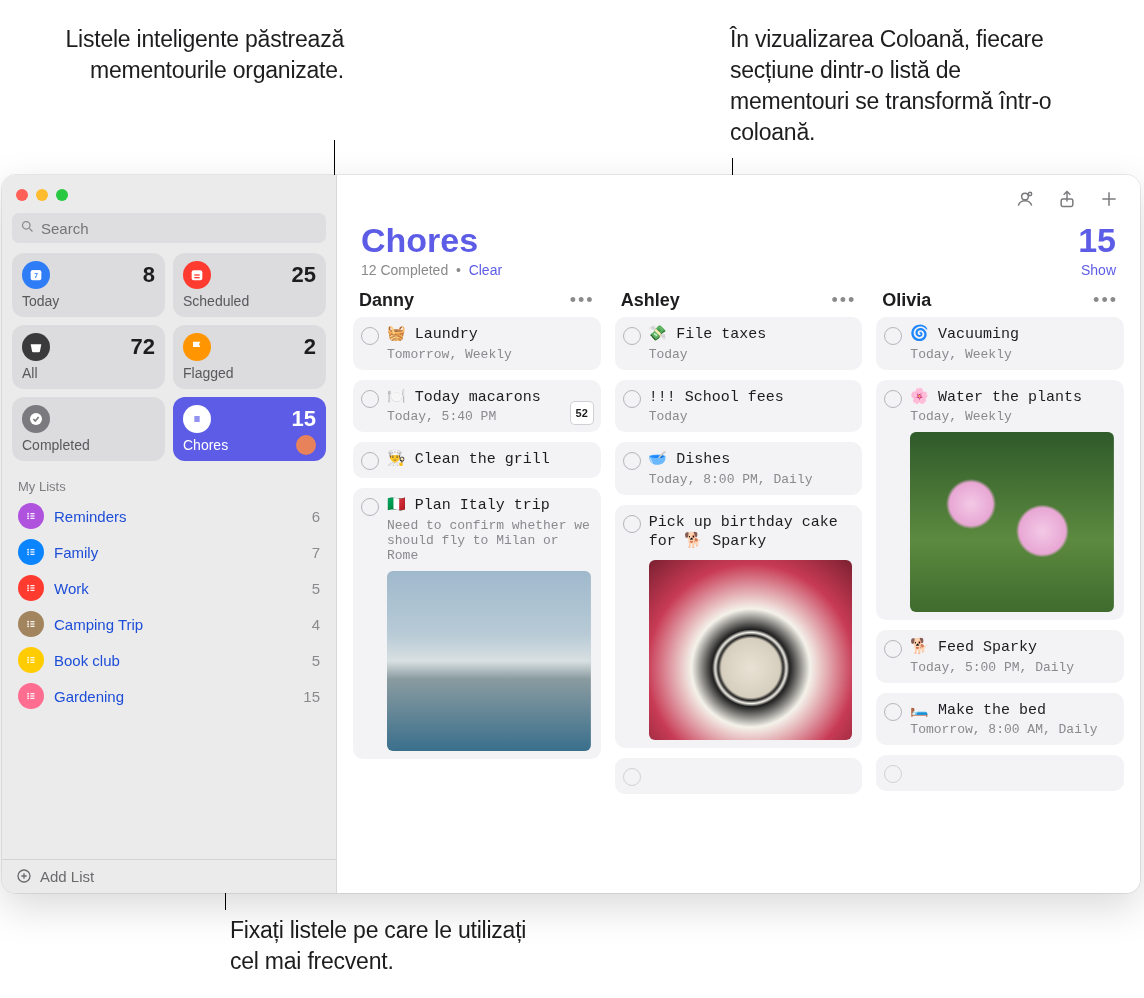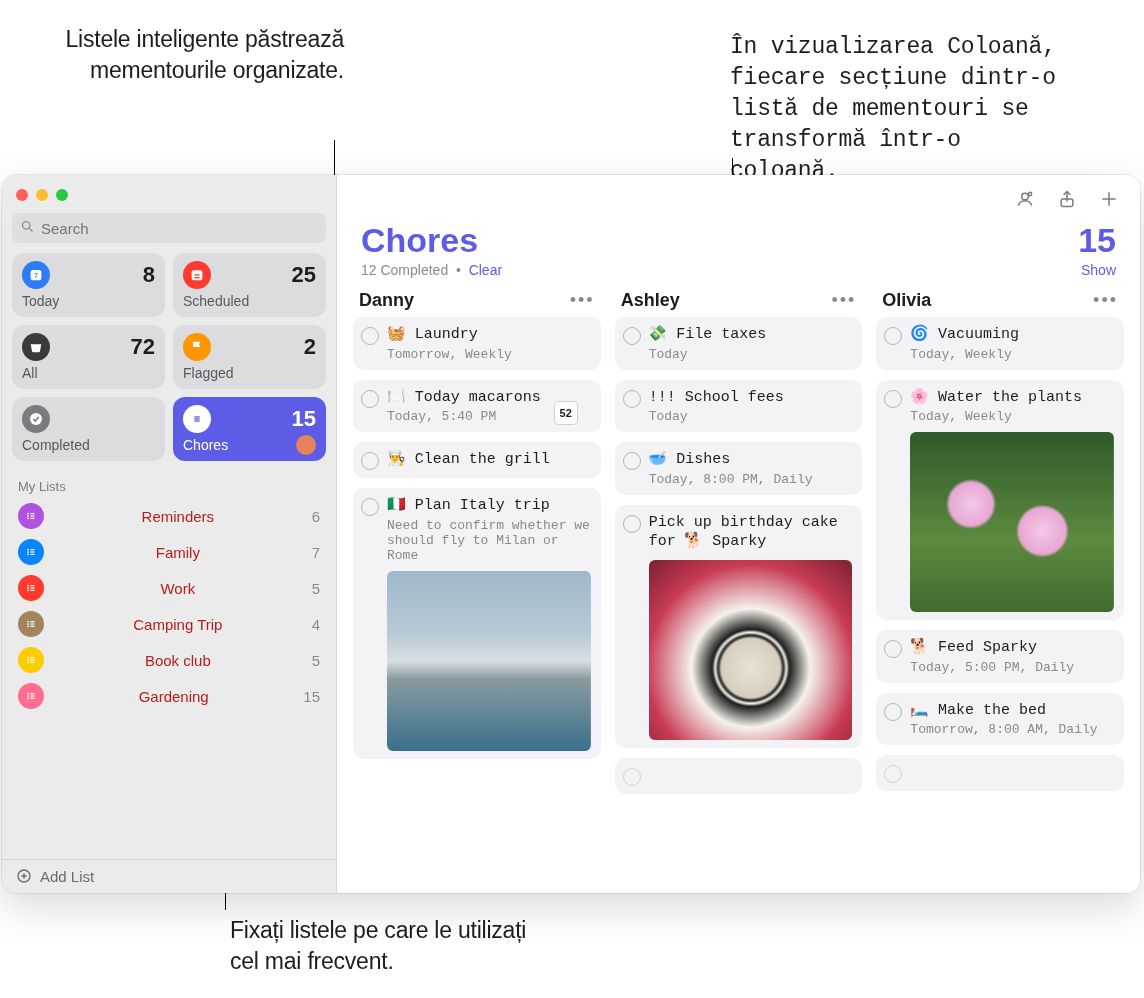--- a/index.html
+++ b/index.html
@@ -13,21 +13,21 @@
     color: #1d1d1f;
   }
   
   .callout {
     position: absolute;
     font-size: 23px;
     line-height: 1.35;
     letter-spacing: -0.01em;
   }
   .callout.tl { top: 24px; left: 54px; width: 290px; text-align: right; }
-  .callout.tr { top: 32px; left: 730px; width: 330px; font-family: Liberation Mono, monospace; }
+  .callout.tr { top: 24px; left: 730px; width: 330px; }
   .callout.bl { top: 915px; left: 230px; width: 310px; }
   .callout-line { position: absolute; background: #000; }
 
   
   .window {
     position: absolute;
     top: 175px; left: 2px;
     width: 1138px; height: 718px;
     border-radius: 14px;
     box-shadow: 0 14px 40px rgba(0,0,0,0.15), 0 0 0 1px rgba(0,0,0,0.08);
@@ -75,21 +75,21 @@
     display:flex;align-items:center;justify-content:center;
     color:#fff; font-size:15px; flex-shrink:0;
   }
   .sicon svg{width:16px;height:16px;fill:#fff;}
 
   .section-label{ font-size:13px; color:#7d7c80; font-weight:500; padding:8px 6px 4px;}
   .mylists{ flex:1; overflow:hidden; }
   .mlist{ display:flex; align-items:center; gap:10px; padding:5px 6px; border-radius:6px; cursor:pointer;}
   .mlist .licon{ width:26px;height:26px;border-radius:50%; display:flex;align-items:center;justify-content:center;}
   .mlist .licon svg{width:14px;height:14px; fill:#fff;}
-  .mlist .lname{ flex:1; font-size:15px; color:#b91c1c;text-align:center;}
+  .mlist .lname{ flex:1; font-size:15px; color:#1d4ed8;}
   .mlist .lcount{ font-size:15px; color:#8a898c;}
 
   .addlist{
     border-top:1px solid #d3d2d5;
     margin:0 -10px; padding:8px 14px;
     display:flex; gap:8px;
     color:#6b6a6e; font-size:15px; cursor:pointer;
     background:#ecebec;
   }
   .addlist svg{width:16px;height:16px; fill:none; stroke:#6b6a6e; stroke-width:2;}
@@ -121,21 +121,21 @@
     width:18px;height:18px;border:1.5px solid #b5b4b8; border-radius:50%; flex-shrink:0; margin-top:2px; cursor:pointer;
   }
   .card .body{ flex:1; min-width:0;font-family:Liberation Mono, monospace;}
   .card .title{ font-size:15px; line-height:1.3;}
   .card .meta{ font-size:13px; color:#8a898c; margin-top:2px;}
   .card .thumb{
     margin-top:8px; height:180px; border-radius:6px; background:#cfd8e2;
     background-size:cover; background-position:center;
   }
   .corner-badge{
-    position:absolute; right:24px; bottom:8px; width:22px;height:22px;
+    position:absolute; right:8px; bottom:8px; width:22px;height:22px;
     background:#fff; border-radius:4px; font-size:11px; font-weight:700;
     display:flex;align-items:center;justify-content:center; box-shadow:0 0 0 1px #d0cfd3;
   }
   .card.placeholder .rchk{ border-color:#d2d1d4;}
   .avatar-dot{
     width:20px;height:20px;border-radius:50%; background:#e8825a;
     box-shadow:0 0 0 2px #5d5ce6;
   }
 </style>
 </head>

